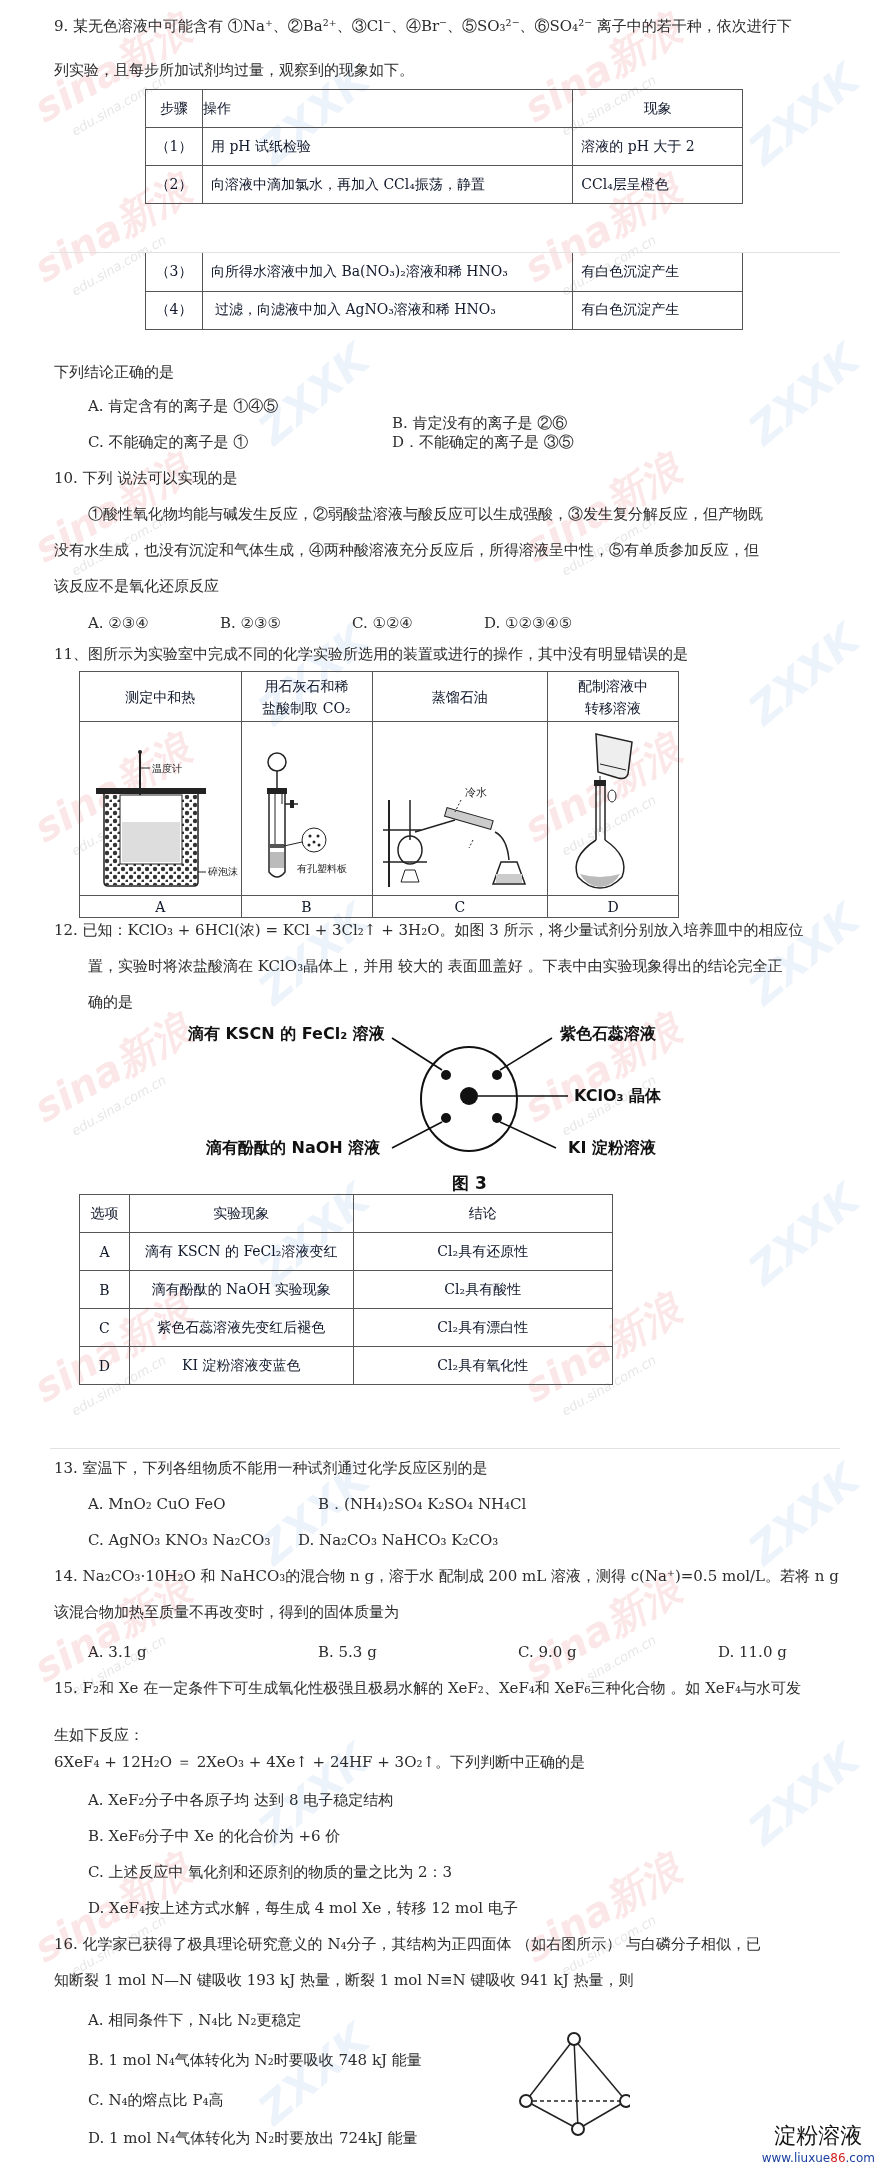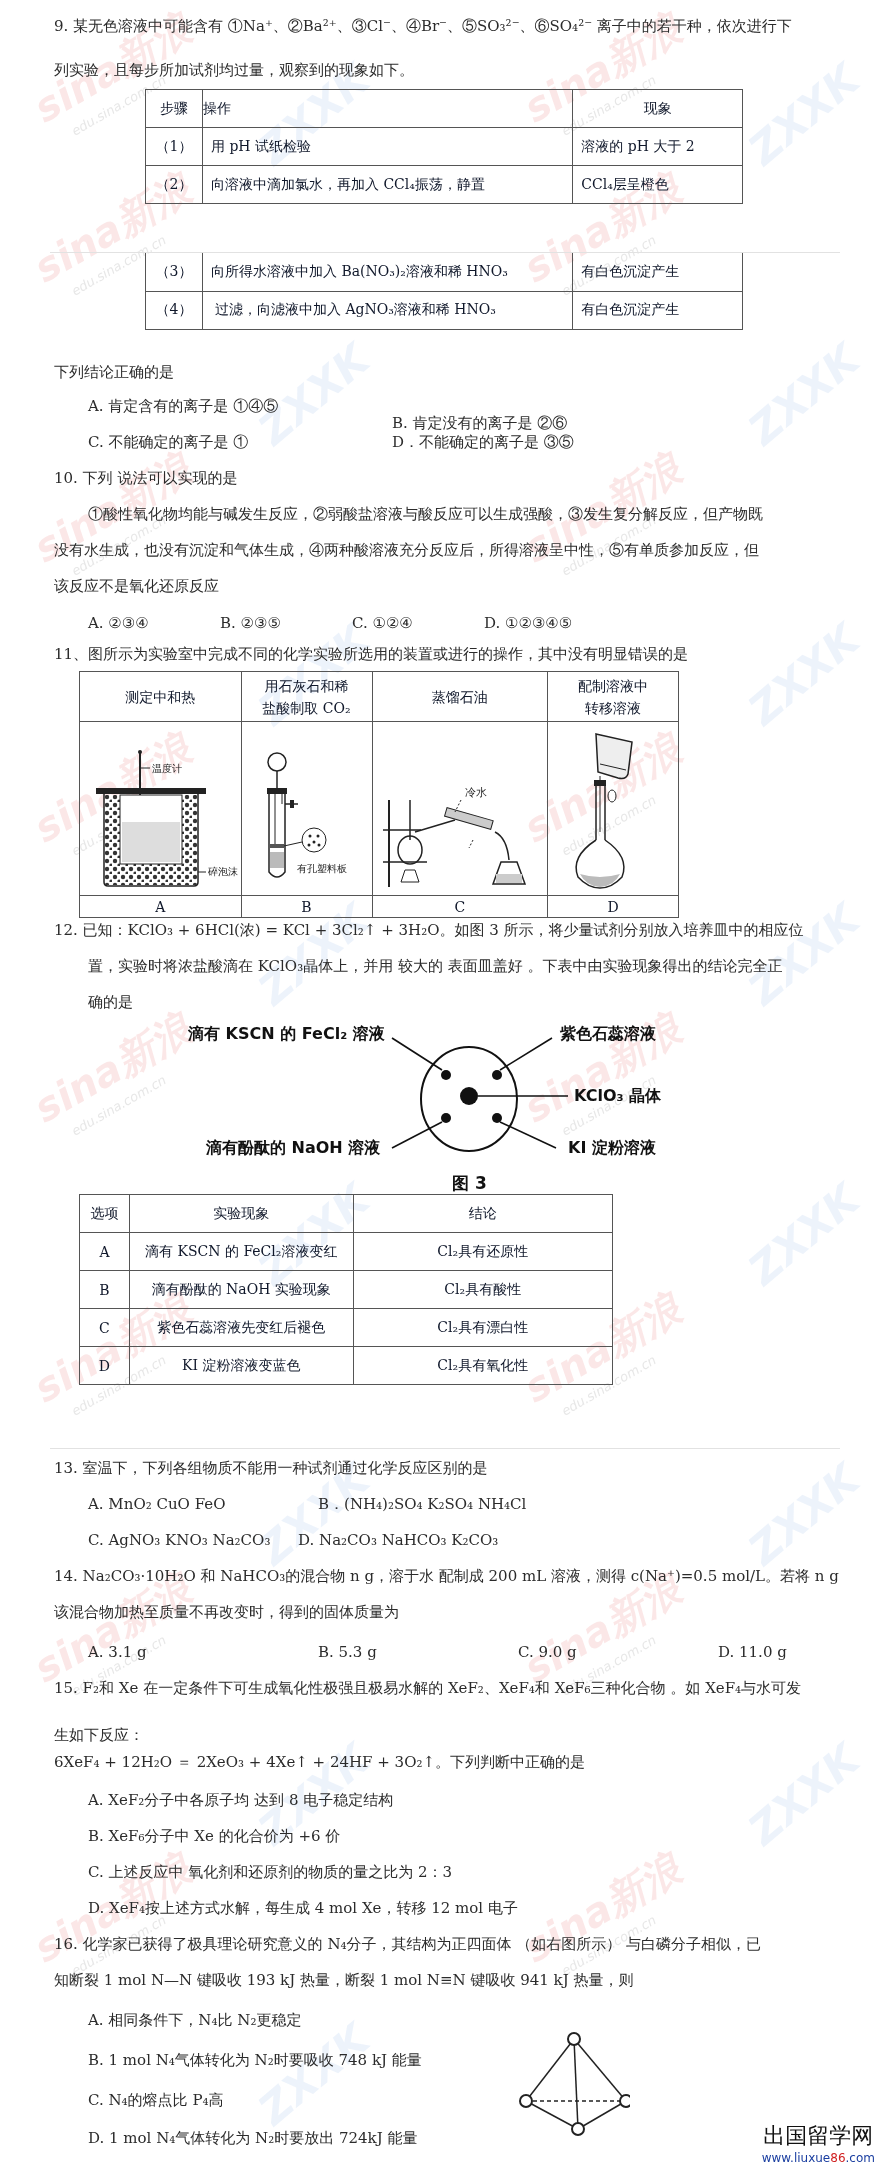--- a/index.html
+++ b/index.html
@@ -309,15 +309,15 @@
   <line x1="16" y1="76" x2="68" y2="104" stroke="#222" stroke-width="1.5"></line>
   <line x1="116" y1="76" x2="68" y2="104" stroke="#222" stroke-width="1.5"></line>
   <line x1="16" y1="76" x2="116" y2="76" stroke="#222" stroke-width="1.5" stroke-dasharray="4,3"></line>
   <circle cx="64" cy="14" r="6" fill="#fff" stroke="#222" stroke-width="2"></circle>
   <circle cx="16" cy="76" r="6" fill="#fff" stroke="#222" stroke-width="2"></circle>
   <circle cx="116" cy="76" r="6" fill="#fff" stroke="#222" stroke-width="2"></circle>
   <circle cx="68" cy="104" r="6" fill="#fff" stroke="#222" stroke-width="2"></circle>
 </svg>
 
 <div class="footer-logo">
-  <div class="cn">出国留学网</div>
+  <div class="cn">淀粉溶液</div>
   <div class="url"><span>www.liuxue</span><b>86</b><span>.com</span></div>
 </div>
 
 </body></html>

